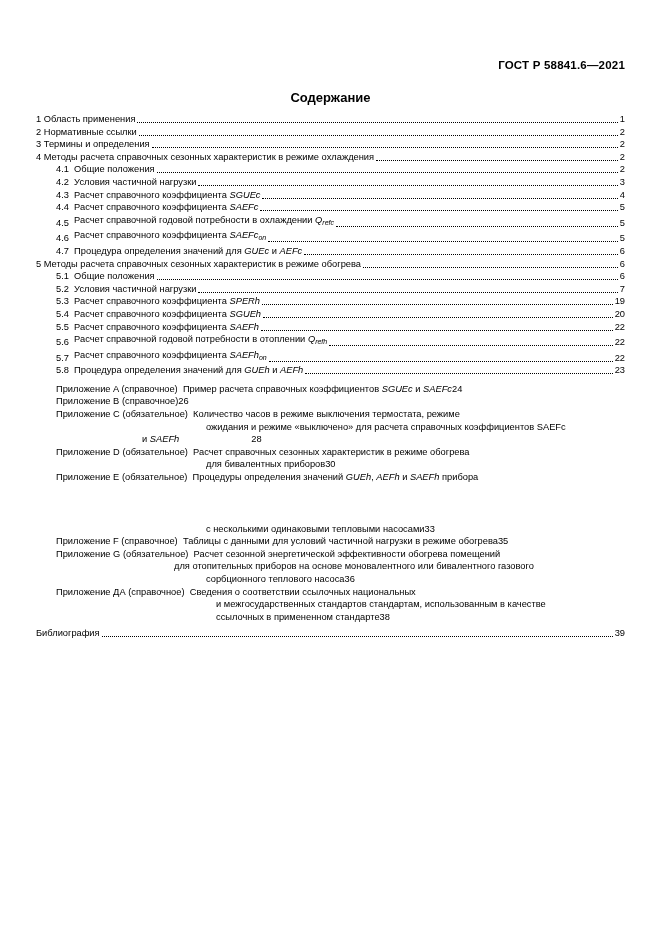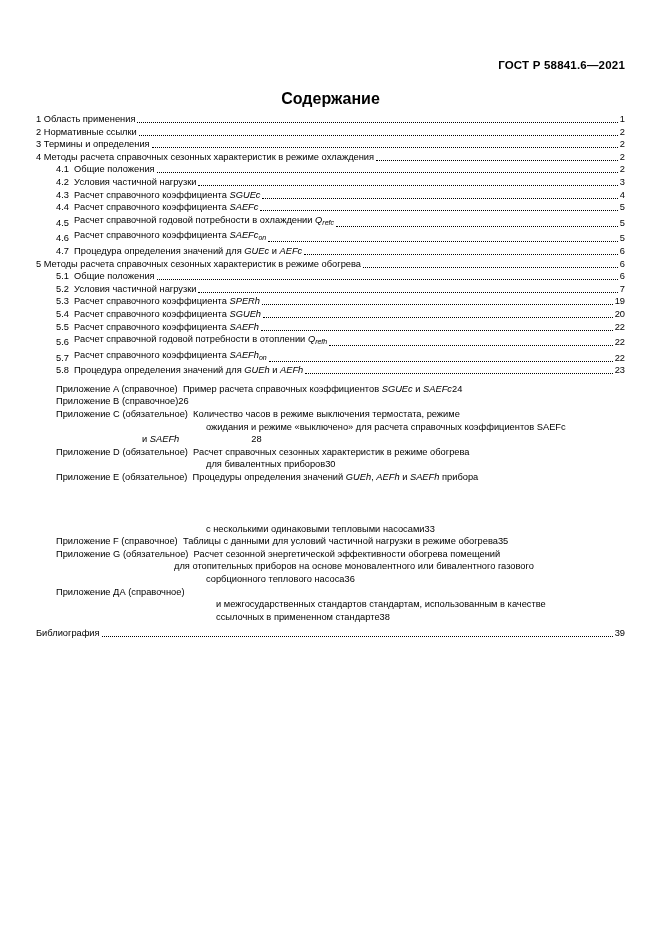--- a/index.html
+++ b/index.html
@@ -29,21 +29,21 @@
     top: 59px;
     font-size: 11.5px;
     font-weight: bold;
     letter-spacing: 0.2px;
   }
   .toc-title {
     position: absolute;
     left: 0; right: 0;
     top: 90px;
     text-align: center;
-    font-size: 16px;
+    font-size: 13px;
     font-weight: bold;
   }
   .toc {
     position: absolute;
     left: 36px;
     right: 36px;
     top: 113px;
   }
   .row {
     display: flex;
@@ -332,20 +332,21 @@
       <div class="cont" style="margin-left:150px;">
         <span class="txt">сорбционного теплового насоса</span>
         <span class="leader"></span>
         <span class="pg">36</span>
       </div>
     </div>
 
     <div class="block">
       <div class="l1">
         <span class="txt">Приложение  ДА (справочное)</span>
+        <span class="txt">&nbsp;&nbsp;<span>Сведения о соответствии ссылочных национальных</span></span>
       </div>
       <div class="cont" style="margin-left:160px;">
         <span class="txt">и межгосударственных стандартов стандартам, использованным в качестве</span>
       </div>
       <div class="cont" style="margin-left:160px;">
         <span class="txt">ссылочных в примененном стандарте</span>
         <span class="leader"></span>
         <span class="pg">38</span>
       </div>
     </div>

